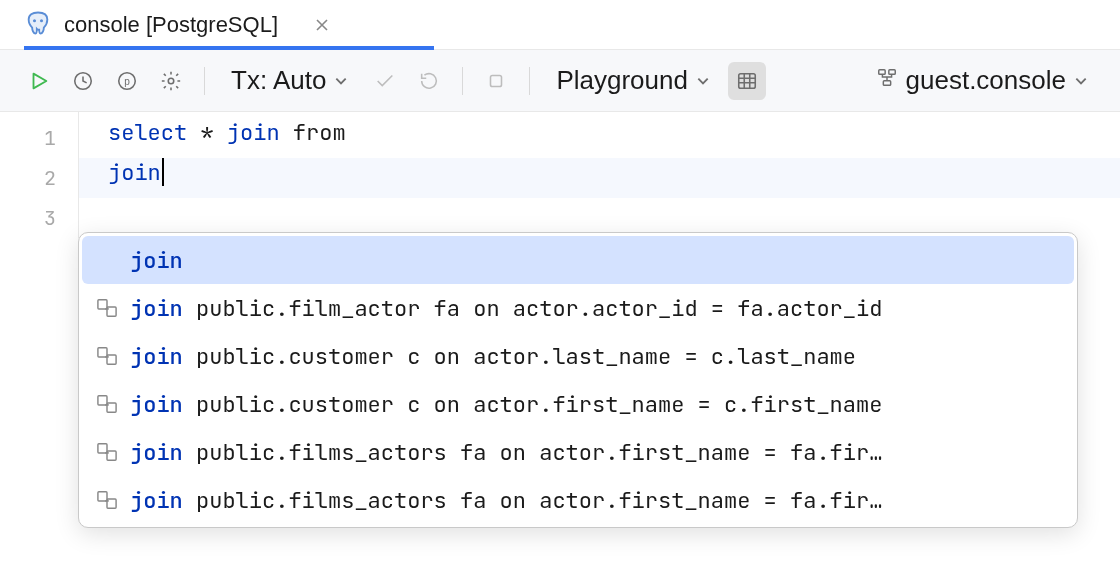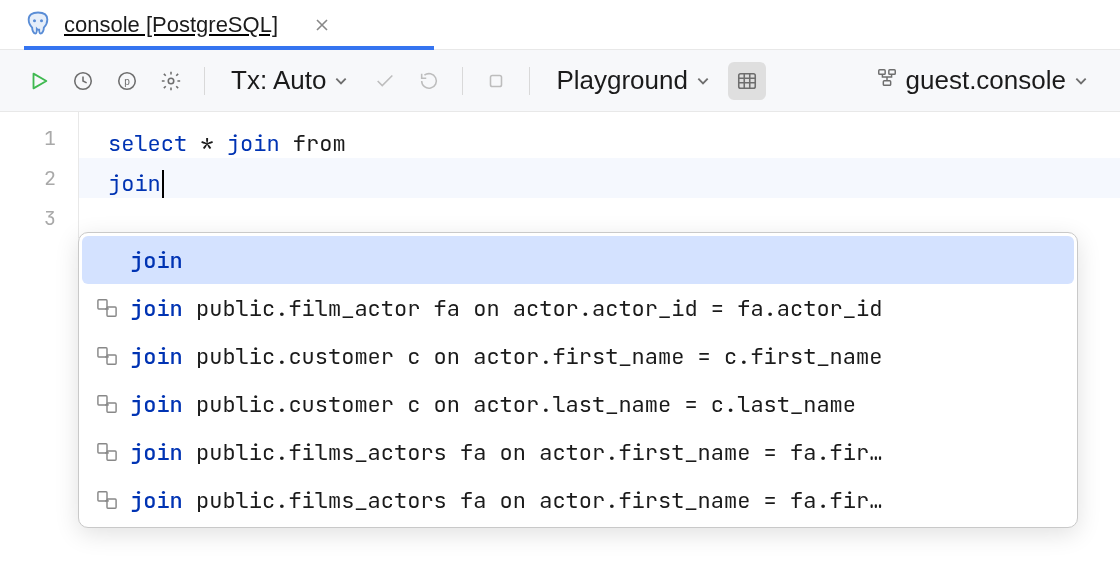--- a/index.html
+++ b/index.html
@@ -10,21 +10,20 @@
       height: 580px;
       overflow: hidden;
     }
     .tabbar {
       height: 50px;
       display: flex;
       align-items: center;
       border-bottom: 1px solid #e8e8e8;
       padding-left: 24px;
       position: relative;
-      text-decoration: underline;
     }
     .tab {
       display: flex;
       align-items: center;
       gap: 12px;
       height: 100%;
       position: relative;
     }
     .tab-label {
       font-size: 22px;
@@ -124,21 +123,21 @@
       position: absolute;
       left: 0;
       top: 0;
       bottom: 0;
       width: 1px;
       background: #e8e8e8;
     }
     .code-line {
       height: 40px;
       display: flex;
-      align-items: flex-end;
+      align-items: flex-start;
       white-space: pre;
     }
     .code-line.current {
       background: #f5f8fe;
       margin-left: -30px;
       padding-left: 30px;
       margin-right: 0;
     }
     .kw { color: #0033b3; }
     .plain { color: #1b1b1b; }
@@ -325,40 +324,40 @@
       <span class="popup-text"><span class="hl">join</span><span class="plain"> public.film_actor fa on actor.actor_id = fa.actor_id</span></span>
     </div>
     <div class="popup-item">
       <span class="popup-icon">
         <svg width="22" height="20" viewBox="0 0 24 22" fill="none" stroke="#888" stroke-width="1.6">
           <rect x="2" y="2" width="10" height="10" rx="1"></rect>
           <rect x="12" y="10" width="10" height="10" rx="1"></rect>
           <path d="M10 12 L14 12" stroke="#888"></path>
         </svg>
       </span>
+      <span class="popup-text"><span class="hl">join</span><span class="plain"> public.customer c on actor.last_name = c.last_name</span></span>
+    </div>
+    <div class="popup-item">
+      <span class="popup-icon">
+        <svg width="22" height="20" viewBox="0 0 24 22" fill="none" stroke="#888" stroke-width="1.6">
+          <rect x="2" y="2" width="10" height="10" rx="1"></rect>
+          <rect x="12" y="10" width="10" height="10" rx="1"></rect>
+          <path d="M10 12 L14 12" stroke="#888"></path>
+        </svg>
+      </span>
       <span class="popup-text"><span class="hl">join</span><span class="plain"> public.customer c on actor.first_name = c.first_name</span></span>
     </div>
     <div class="popup-item">
       <span class="popup-icon">
         <svg width="22" height="20" viewBox="0 0 24 22" fill="none" stroke="#888" stroke-width="1.6">
           <rect x="2" y="2" width="10" height="10" rx="1"></rect>
           <rect x="12" y="10" width="10" height="10" rx="1"></rect>
           <path d="M10 12 L14 12" stroke="#888"></path>
         </svg>
       </span>
-      <span class="popup-text"><span class="hl">join</span><span class="plain"> public.customer c on actor.last_name = c.last_name</span></span>
-    </div>
-    <div class="popup-item">
-      <span class="popup-icon">
-        <svg width="22" height="20" viewBox="0 0 24 22" fill="none" stroke="#888" stroke-width="1.6">
-          <rect x="2" y="2" width="10" height="10" rx="1"></rect>
-          <rect x="12" y="10" width="10" height="10" rx="1"></rect>
-          <path d="M10 12 L14 12" stroke="#888"></path>
-        </svg>
-      </span>
       <span class="popup-text"><span class="hl">join</span><span class="plain"> public.films_actors fa on actor.first_name = fa.fir…</span></span>
     </div>
     <div class="popup-item">
       <span class="popup-icon">
         <svg width="22" height="20" viewBox="0 0 24 22" fill="none" stroke="#888" stroke-width="1.6">
           <rect x="2" y="2" width="10" height="10" rx="1"></rect>
           <rect x="12" y="10" width="10" height="10" rx="1"></rect>
           <path d="M10 12 L14 12" stroke="#888"></path>
         </svg>
       </span>

